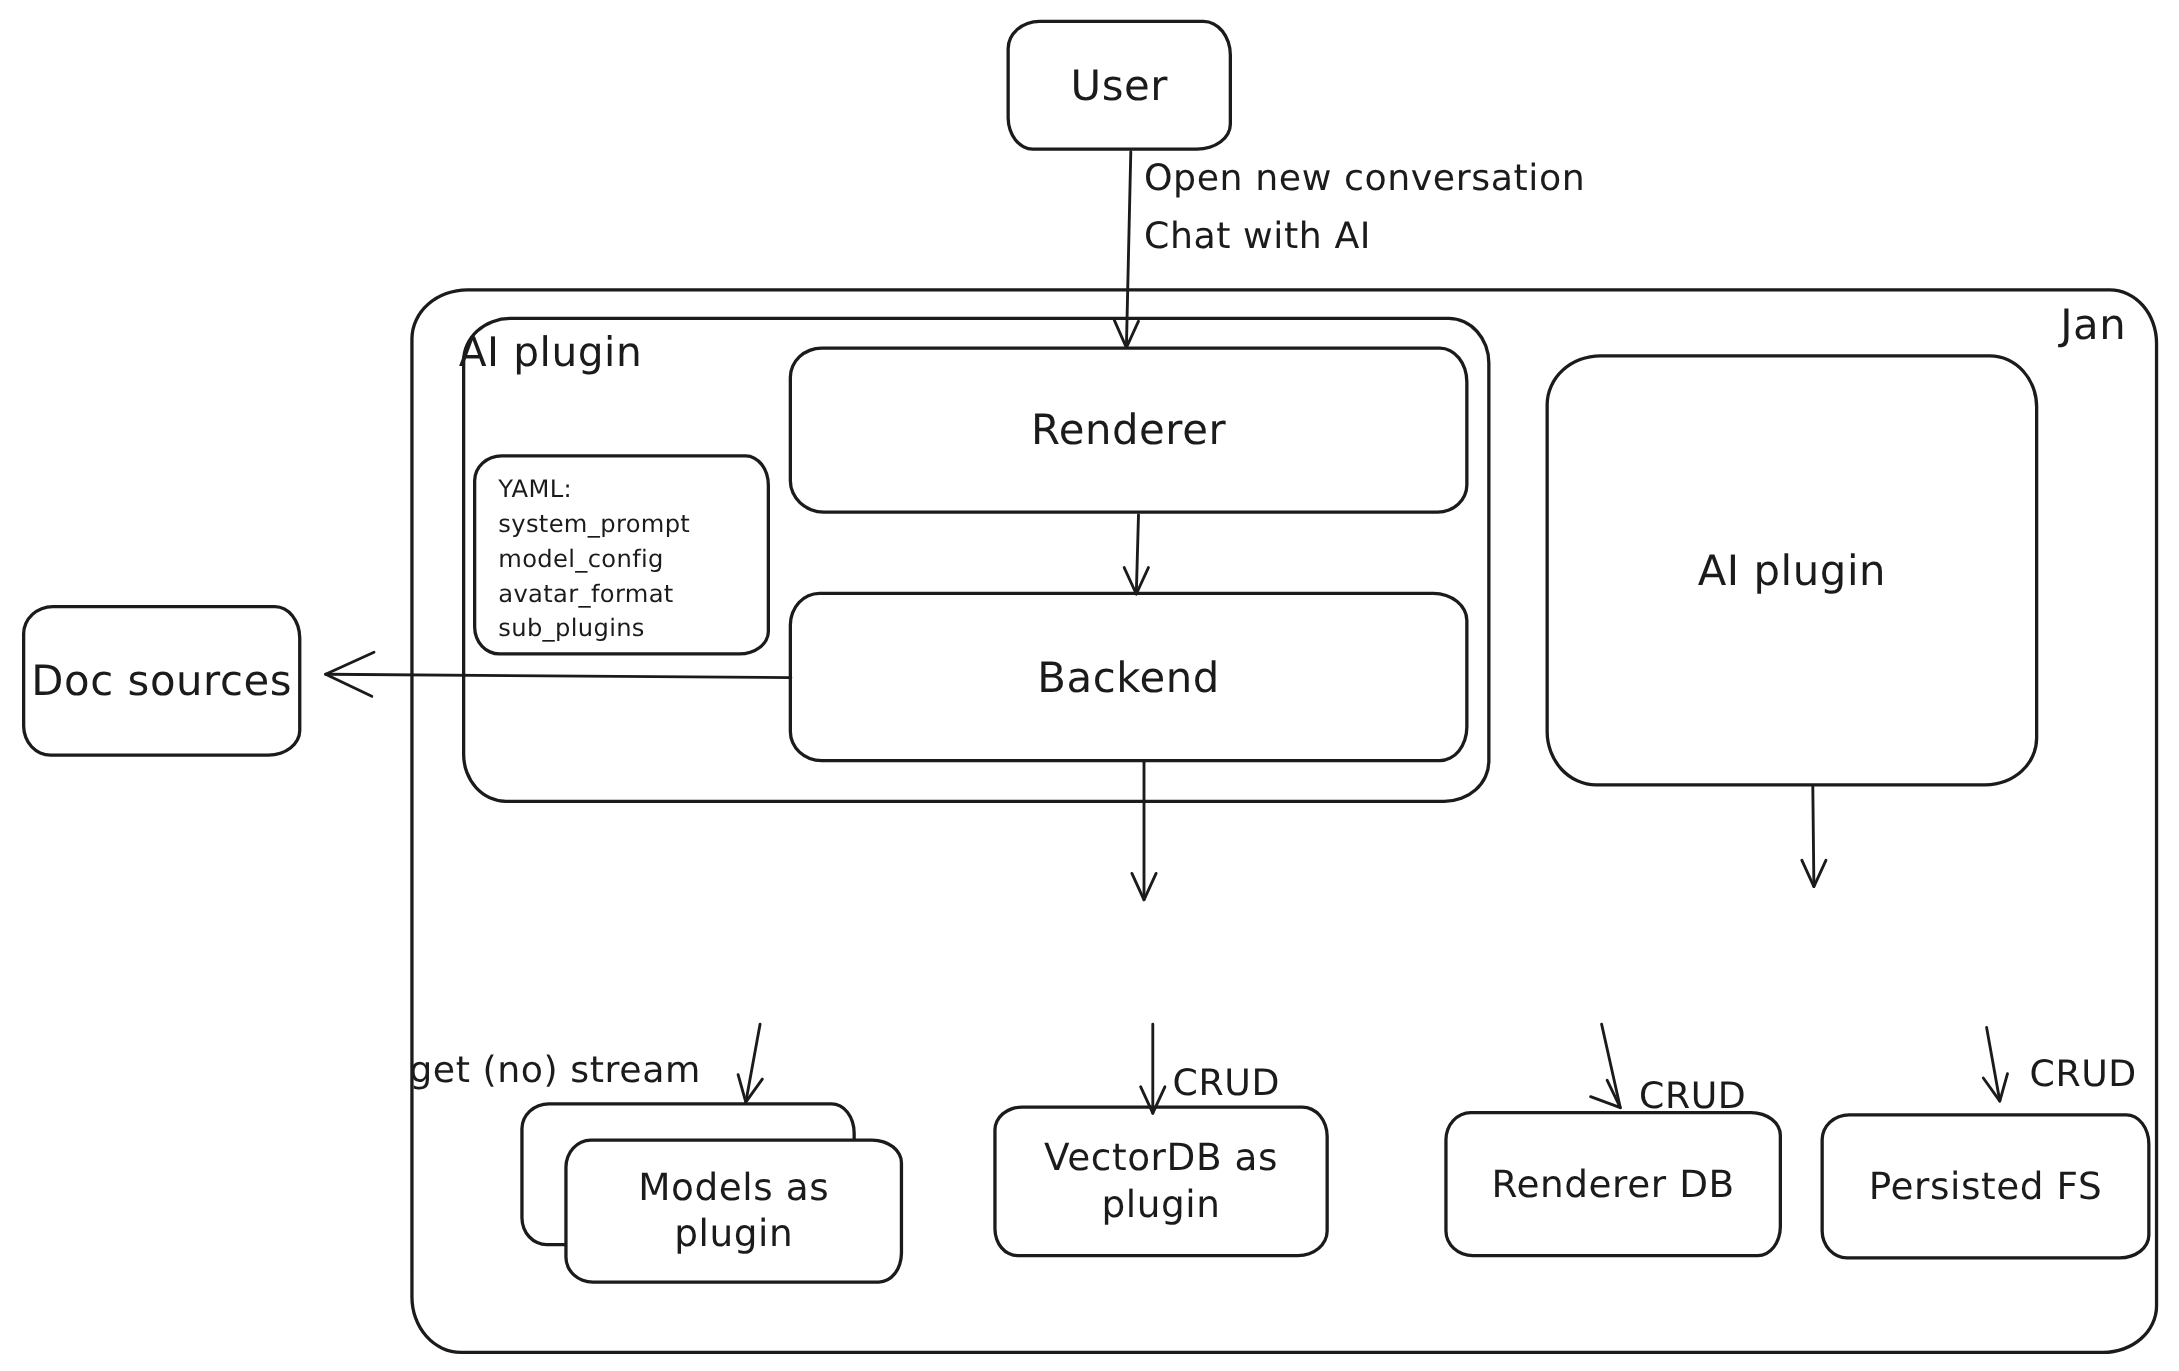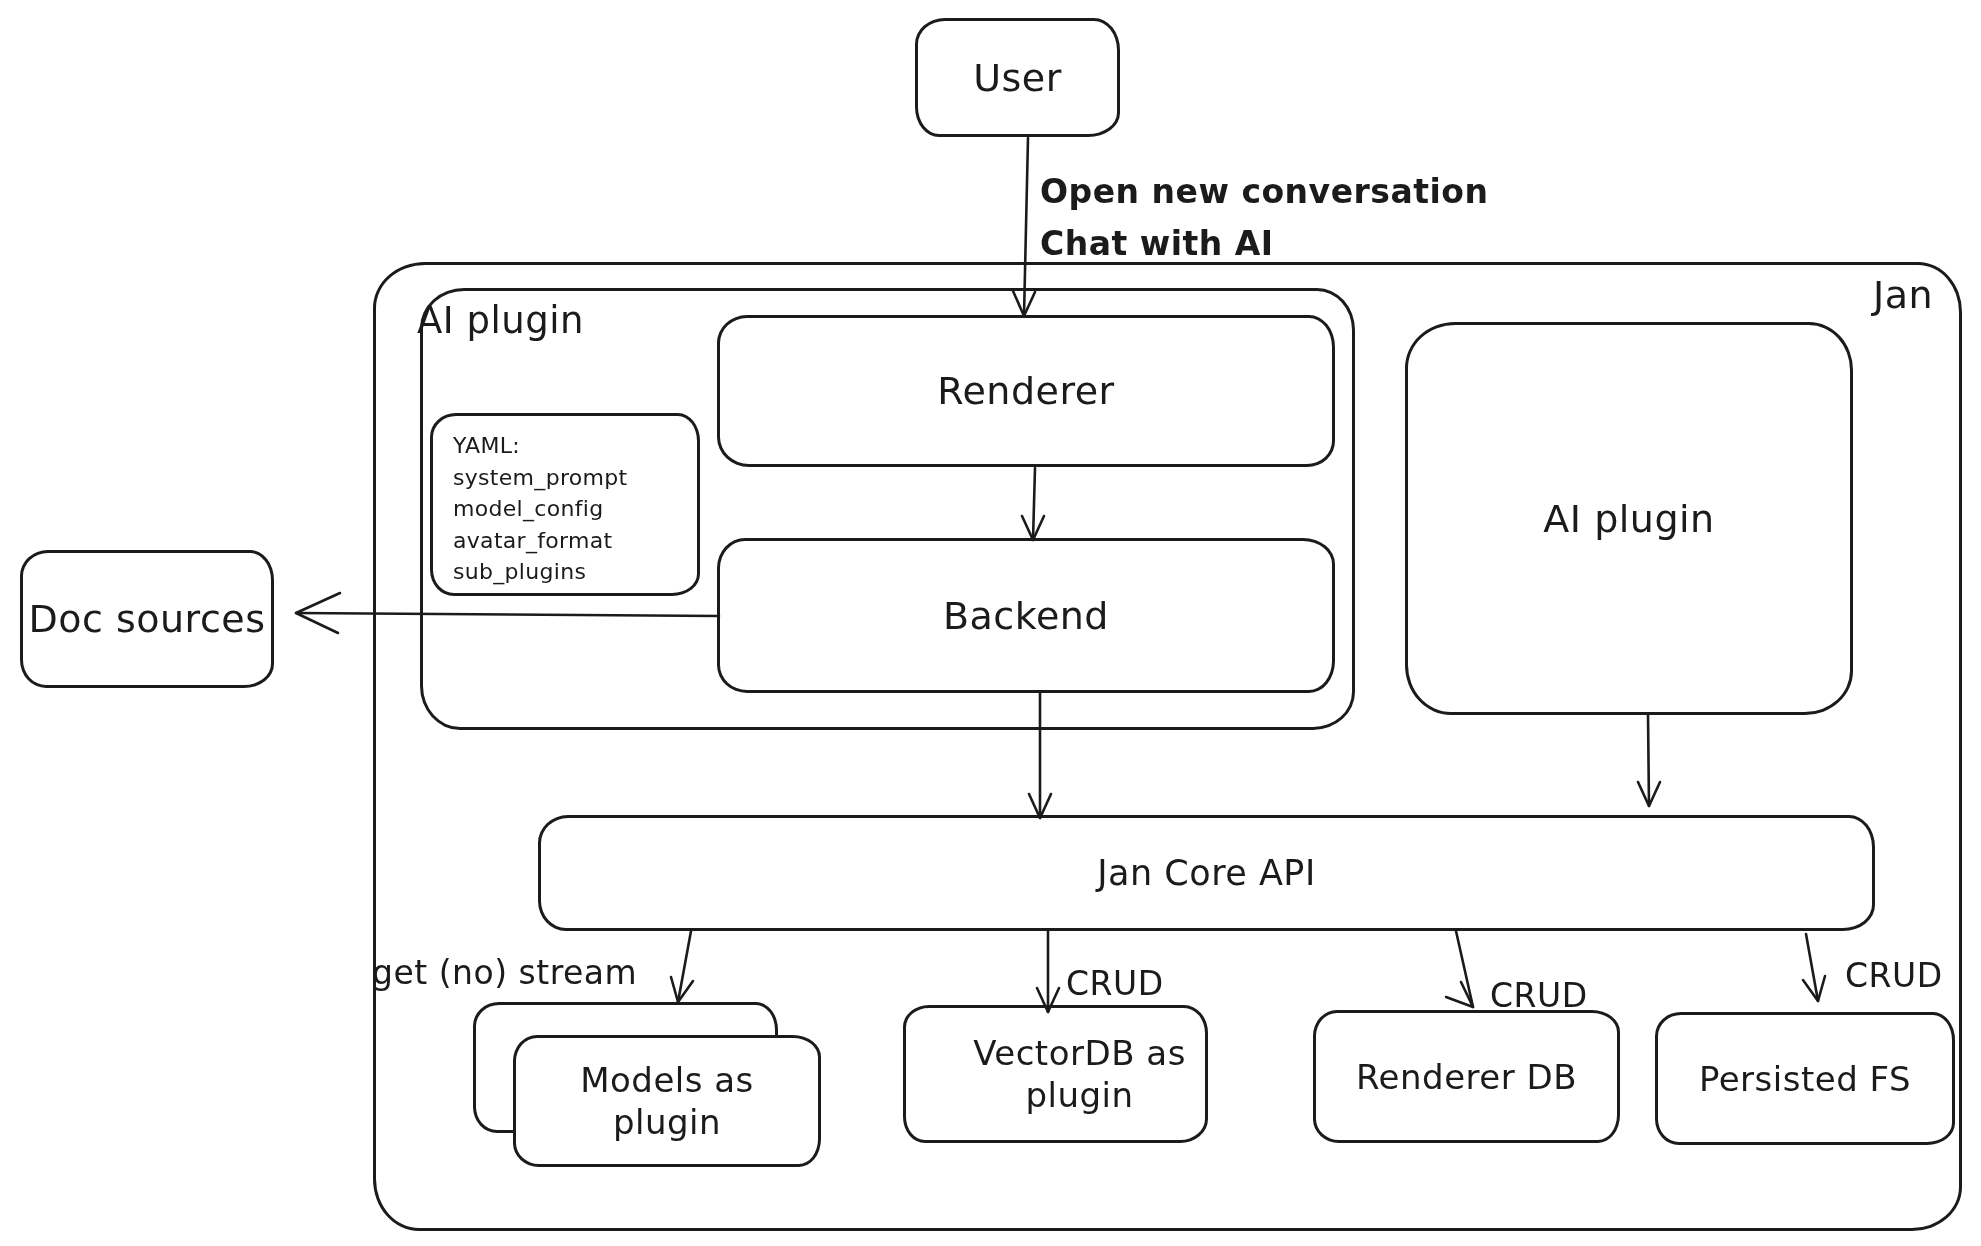--- a/index.html
+++ b/index.html
@@ -60,21 +60,21 @@
 </style>
 </head>
 <body>
 
 <div id="canvas">
 
   <div class="sketch" style="left:915px;top:18px;width:205px;height:119px;border-radius:30px 26px 32px 24px / 26px 32px 24px 30px;">
     <div class="node-label" style="font-size:38px;border-radius:23px;">User</div>
   </div>
 
-  <div class="edge-label" style="left:1040px;top:166px;font-weight:bold;">
+  <div class="edge-label" style="left:1040px;top:136px;">
     <div>Open new conversation</div>
     <div>Chat with AI</div>
   </div>
 
   <div class="sketch" style="left:373px;top:262px;width:1589px;height:969px;border-radius:52px 44px 50px 46px / 46px 50px 44px 52px;">
     <div class="corner-label" style="right:26px;top:8px;font-size:38px;">Jan</div>
   </div>
 
   <div class="sketch" style="left:420px;top:288px;width:935px;height:442px;border-radius:44px 38px 42px 40px / 40px 42px 38px 44px;">
     <div class="corner-label" style="left:-6px;top:8px;font-size:37px;">AI plugin</div>
@@ -99,40 +99,37 @@
   </div>
 
   <div class="sketch" style="left:1405px;top:322px;width:448px;height:393px;border-radius:50px 44px 48px 46px / 46px 48px 44px 50px;">
     <div class="node-label" style="font-size:38px;">AI plugin</div>
   </div>
 
   <div class="sketch" style="left:20px;top:550px;width:254px;height:138px;border-radius:28px 24px 30px 26px / 26px 30px 24px 28px;">
     <div class="node-label" style="font-size:38px;">Doc sources</div>
   </div>
 
-  <div class="sketch" style="left:538px;top:815px;width:1337px;height:116px;border-radius:30px 26px 32px 28px / 28px 32px 26px 30px;">
-    <div class="node-label" style="font-size:35px;">Jan Core API</div>
-  </div>
 
   <div class="edge-label" style="left:372px;top:947px;">get (no) stream</div>
 
   <div class="edge-label" style="left:1066px;top:958px;">CRUD</div>
   <div class="edge-label" style="left:1490px;top:970px;">CRUD</div>
   <div class="edge-label" style="left:1845px;top:950px;">CRUD</div>
 
   <div class="sketch" style="left:473px;top:1002px;width:305px;height:131px;border-radius:26px 22px 28px 24px / 24px 28px 22px 26px;"></div>
 
   <div class="sketch" style="left:513px;top:1035px;width:308px;height:132px;border-radius:24px 28px 22px 26px / 26px 22px 28px 24px;">
     <div class="node-label" style="font-size:34px;line-height:42px;">
       <span style="max-width:230px;display:inline-block;">Models as plugin</span>
     </div>
   </div>
 
   <div class="sketch" style="left:903px;top:1005px;width:305px;height:138px;border-radius:26px 24px 28px 22px / 22px 28px 24px 26px;">
-    <div class="node-label" style="font-size:34px;line-height:42px;padding-left:24px;">
+    <div class="node-label" style="font-size:34px;line-height:42px;">
       <span style="max-width:240px;display:inline-block;">VectorDB as plugin</span>
     </div>
   </div>
 
   <div class="sketch" style="left:1313px;top:1010px;width:307px;height:133px;border-radius:24px 28px 22px 26px / 26px 22px 28px 24px;">
     <div class="node-label" style="font-size:34px;">Renderer DB</div>
   </div>
 
   <div class="sketch" style="left:1655px;top:1012px;width:300px;height:133px;border-radius:26px 22px 28px 24px / 24px 28px 22px 26px;">
     <div class="node-label" style="font-size:34px;">Persisted FS</div>

